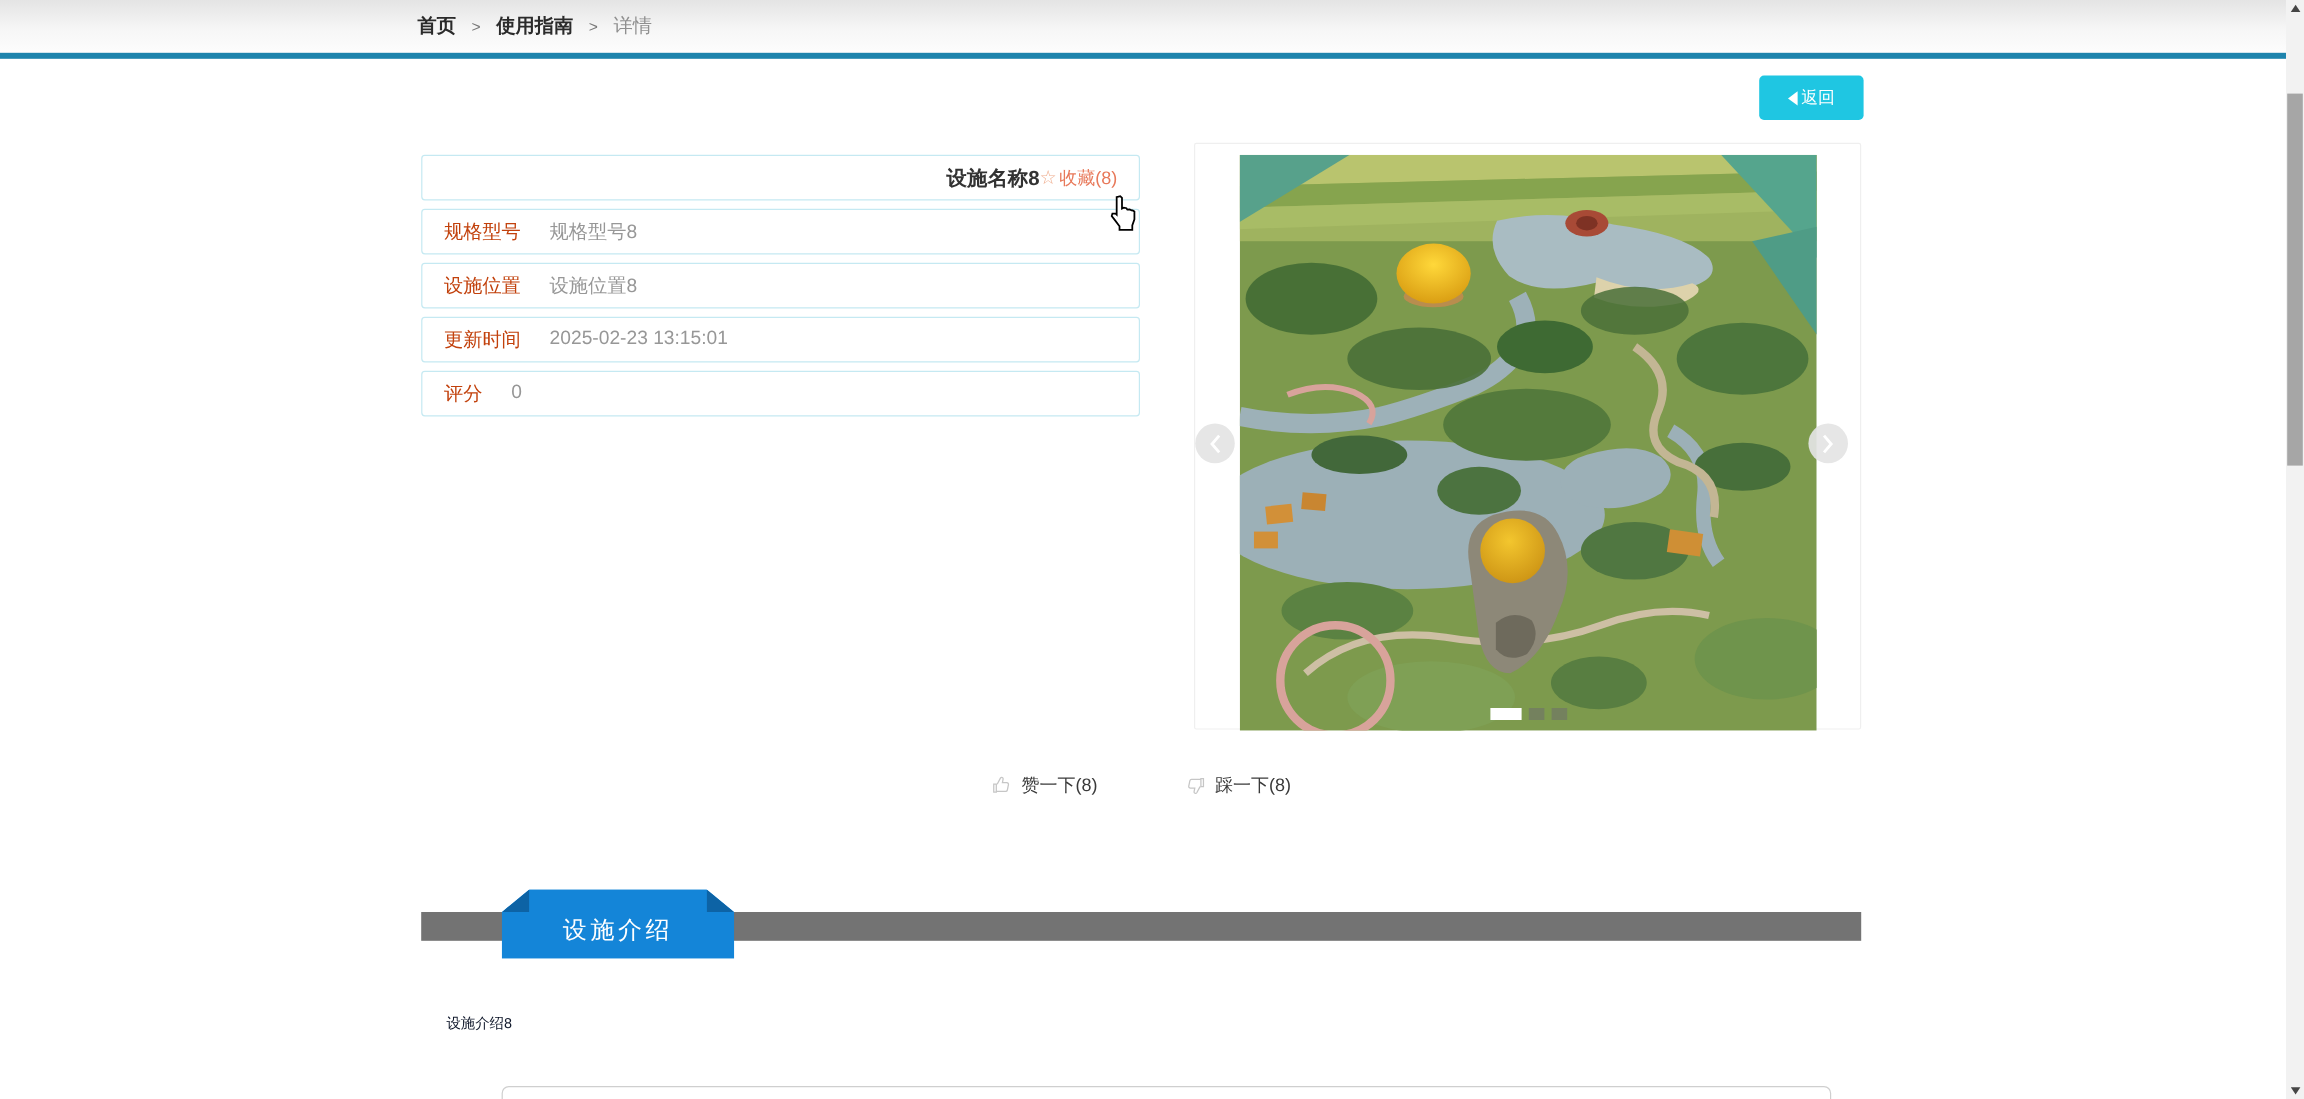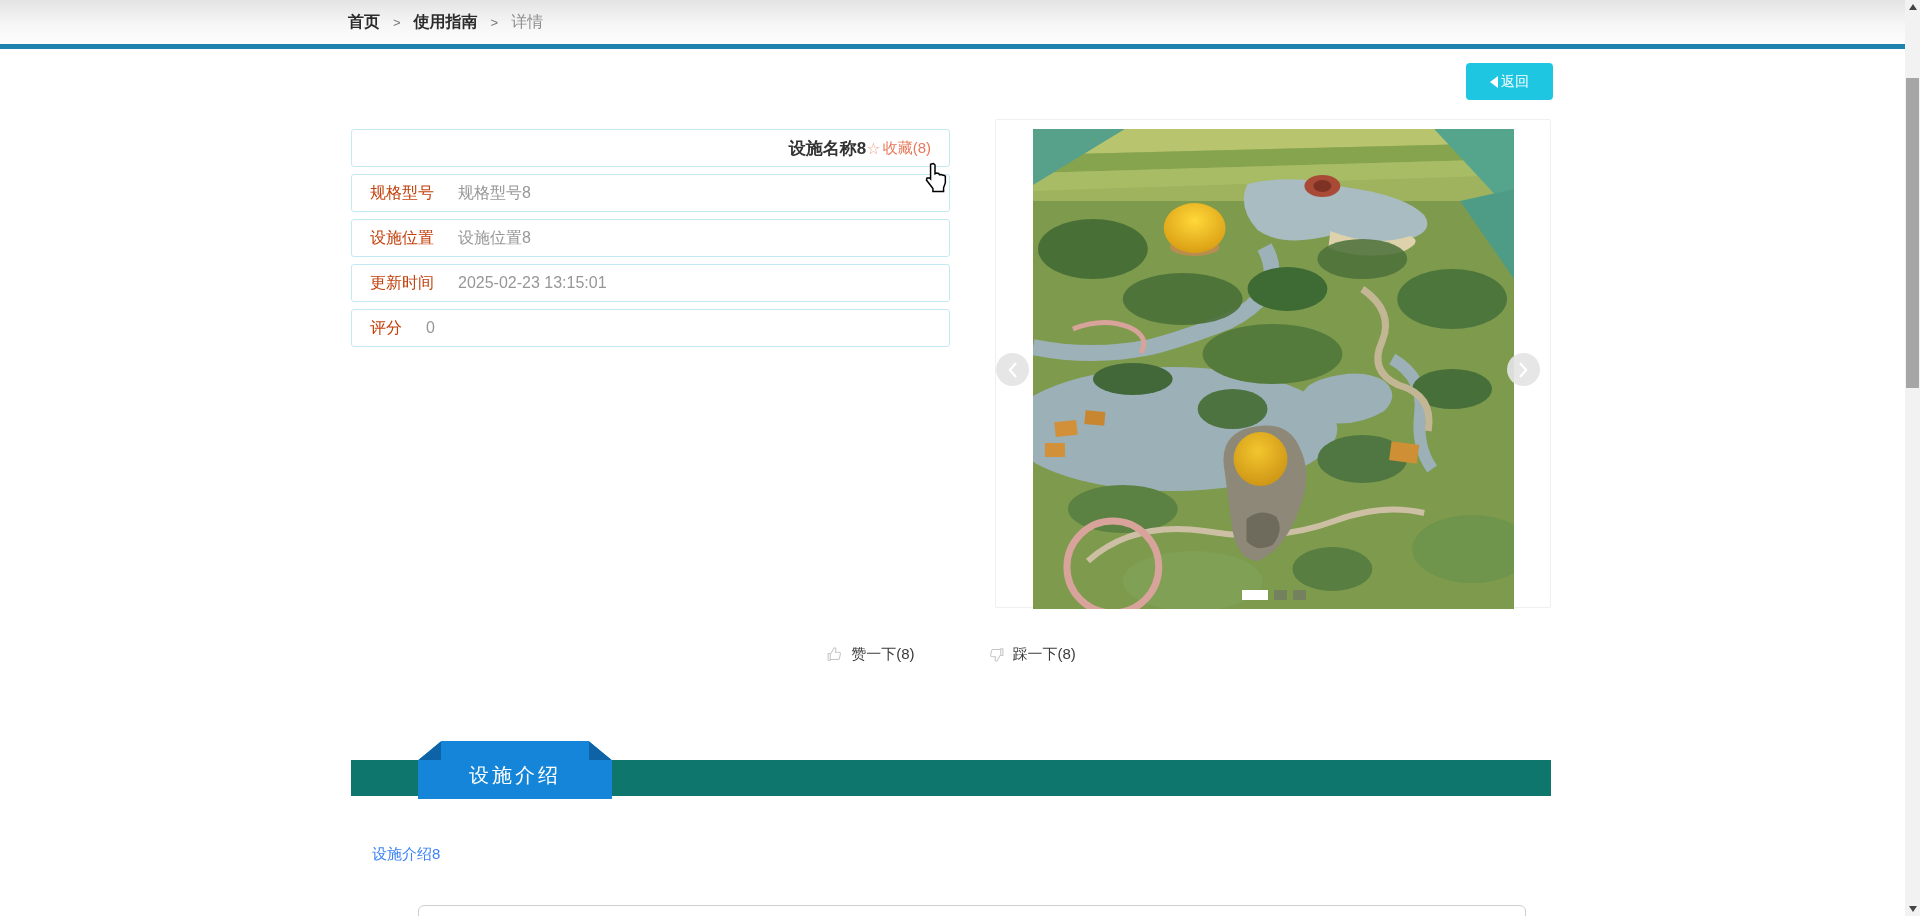--- a/index.html
+++ b/index.html
@@ -47,31 +47,31 @@
   .ind { height:10px; cursor:pointer; }
   .ind-active { width:26px; background:#ffffff; }
   .ind-idle { width:13px; background:rgba(110,110,110,.55); }
 
   
   .reactions { position:absolute; left:351px; top:645px; width:1200px; display:flex; justify-content:center;
                gap:73px; }
   .reaction { display:flex; align-items:center; gap:8px; font-size:15px; color:#3a3a3a; cursor:pointer; }
 
   
-  .ribbon-bar { position:absolute; left:351px; top:760px; width:1200px; height:36px; background:#0f766e; }
+  .ribbon-bar { position:absolute; left:351px; top:760px; width:1200px; height:24px; background:#737373; }
   .ribbon-tab { position:absolute; left:67px; top:-19px; width:194px; height:58px; background:#1485d8;
                 clip-path:polygon(12% 0,88% 0,100% 33%,100% 100%,0 100%,0 33%);
                 display:flex; align-items:center; justify-content:center; }
   .ribbon-tab::before { content:""; position:absolute; left:0; top:0; width:12%; height:33%;
                 background:#0d63a5; clip-path:polygon(100% 0,100% 100%,0 100%); }
   .ribbon-tab::after { content:""; position:absolute; right:0; top:0; width:12%; height:33%;
                 background:#0d63a5; clip-path:polygon(0 0,0 100%,100% 100%); }
   .ribbon-title { color:#fff; font-size:20px; letter-spacing:3px; margin-top:10px; }
 
-  .intro-body { position:absolute; left:372px; top:845px; font-size:15px; color:#3b82f6; }
+  .intro-body { position:absolute; left:372px; top:845px; font-size:12px; color:#0f172a; }
   .comment-box { position:absolute; left:418px; top:905px; width:1108px; height:60px;
                  border:1px solid #cfcfcf; border-radius:6px; background:#fff; }
 
   
   .cursor-hand { position:absolute; left:920px; top:162px; pointer-events:none; }
 
   
   .scrollbar { position:absolute; right:0; top:0; width:15px; height:916px; background:#f2f2f2; }
   .sb-arrow { position:absolute; left:0; width:15px; height:14px; display:flex; align-items:center;
               justify-content:center; cursor:pointer; }

